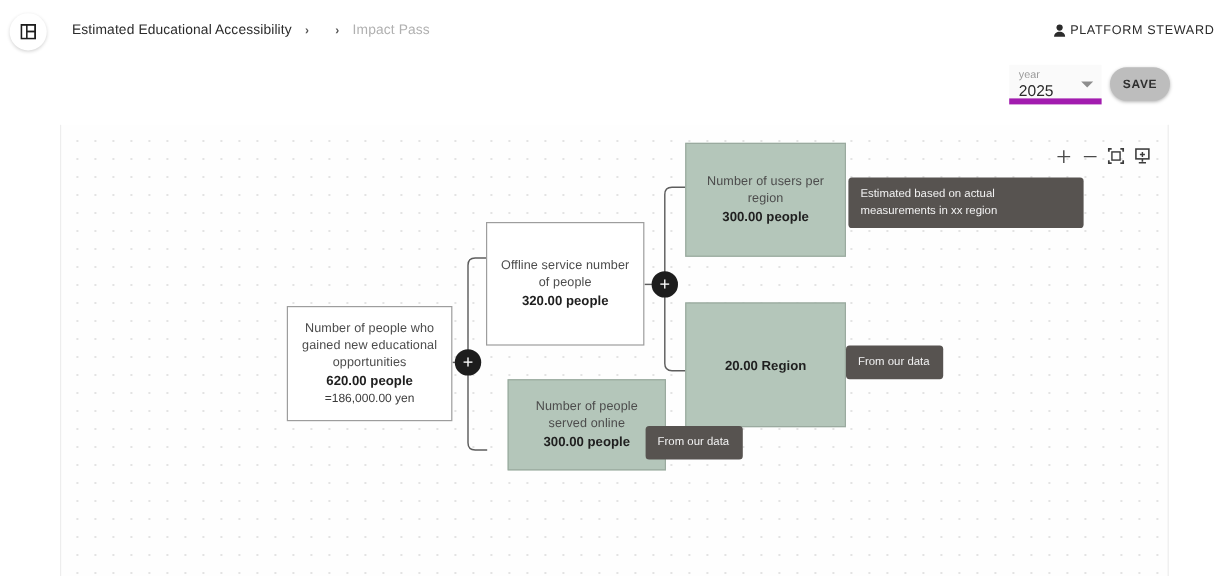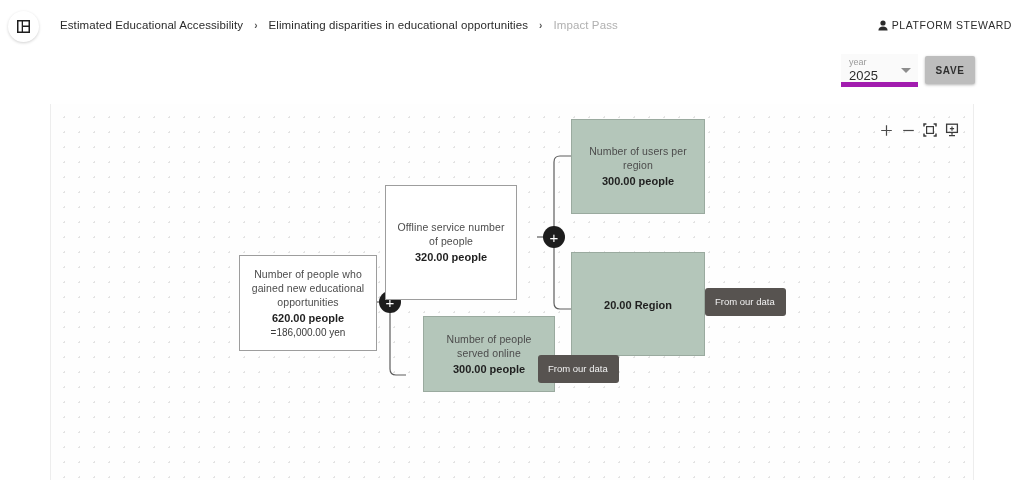--- a/index.html
+++ b/index.html
@@ -57,21 +57,21 @@
     position: absolute; right: 7px; top: 14px;
     width: 0; height: 0;
     border-left: 5px solid transparent;
     border-right: 5px solid transparent;
     border-top: 5px solid #8d8d8d;
   }
 
   .save-btn {
     position: absolute; left: 925px; top: 56px;
     width: 50px; height: 28px;
-    background: #bdbdbd; border: none; border-radius: 2px;
+    background: #bdbdbd; border: none; border-radius: 14px;
     box-shadow: 0 1px 3px rgba(0,0,0,.3);
     font-family: "Liberation Sans", sans-serif;
     font-size: 10px; font-weight: bold; letter-spacing: .6px; color: #2f2f2f;
     cursor: pointer;
   }
 
   
   .canvas {
     position: absolute; left: 50px; top: 104px;
     width: 924px; height: 376px;
@@ -148,21 +148,20 @@
       <rect x="0" y="0" width="13" height="13" fill="#1d1d1d"></rect>
       <rect x="1.5" y="1.5" width="3.2" height="10" fill="#ffffff"></rect>
       <rect x="6" y="1.5" width="5.5" height="4" fill="#ffffff"></rect>
       <rect x="6" y="7" width="5.5" height="4.5" fill="#ffffff"></rect>
     </svg>
   </div>
 
   <div class="breadcrumb">
     <span class="crumb">Estimated Educational Accessibility</span>
     <span class="crumb-sep">›</span>
-    <span class="crumb">Eliminating disparities in educational opportunities</span>
     <span class="crumb-sep">›</span>
     <span class="crumb muted">Impact Pass</span>
   </div>
 
   <div class="user-chip">
     <svg width="10" height="11" viewBox="0 0 10 11">
       <circle cx="5" cy="3" r="2.6" fill="#2b2b2b"></circle>
       <path d="M0.4 10.6c0-2.6 2.1-4.1 4.6-4.1s4.6 1.5 4.6 4.1z" fill="#2b2b2b"></path>
     </svg>
     <span>PLATFORM STEWARD</span>
@@ -228,37 +227,38 @@
   <div class="plus-node" style="left:492px; top:122px;">
     <span>+</span>
   </div>
 
   <div class="node white" style="left:188px; top:151px; width:138px; height:96px;justify-content:center;">
     <div class="node-title">Number of people who gained new educational opportunities</div>
     <div class="node-value">620.00 people</div>
     <div class="node-sub">=186,000.00 yen</div>
   </div>
 
-  <div class="node white" style="left:334px; top:81px; width:132px; height:115px;">
+  <div class="node white" style="left:354px; top:81px; width:132px; height:103px;">
     <div class="node-title">Offline service number of people</div>
     <div class="node-value">320.00 people</div>
   </div>
 
   <div class="node green" style="left:372px; top:212px; width:132px; height:76px;">
     <div class="node-title">Number of people served online</div>
     <div class="node-value">300.00 people</div>
   </div>
 
   <div class="node green" style="left:520px; top:15px; width:134px; height:95px;">
     <div class="node-title">Number of users per region</div>
     <div class="node-value">300.00 people</div>
   </div>
 
   <div class="node green" style="left:520px; top:148px; width:134px; height:104px;">
     <div class="node-value">20.00 Region</div>
   </div>
 
+  <div class="tooltip" style="left:656px; top:44px; width:196px;">Estimated based on actual measurements in xx region</div>
 
   <div class="tooltip" style="left:654px; top:184px; width:81px;">From our data</div>
 
   <div class="tooltip" style="left:487px; top:251px; width:81px;">From our data</div>
 
 </div>
 
 </body></html>

